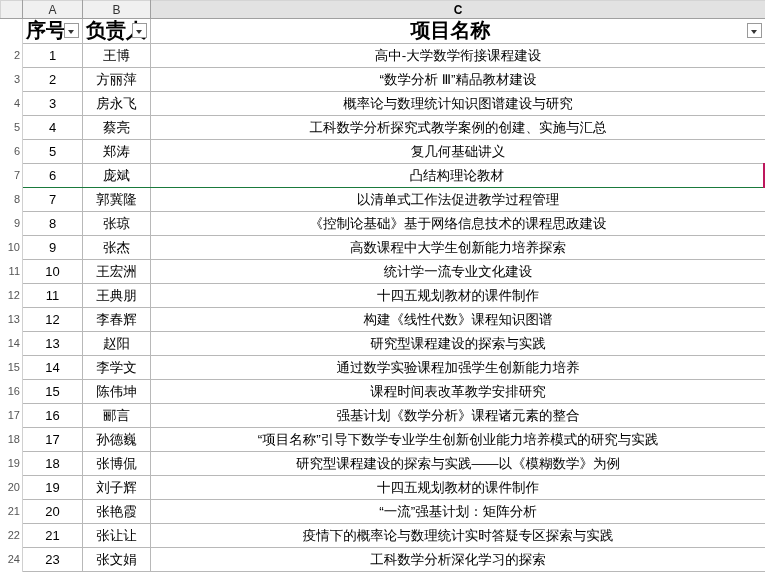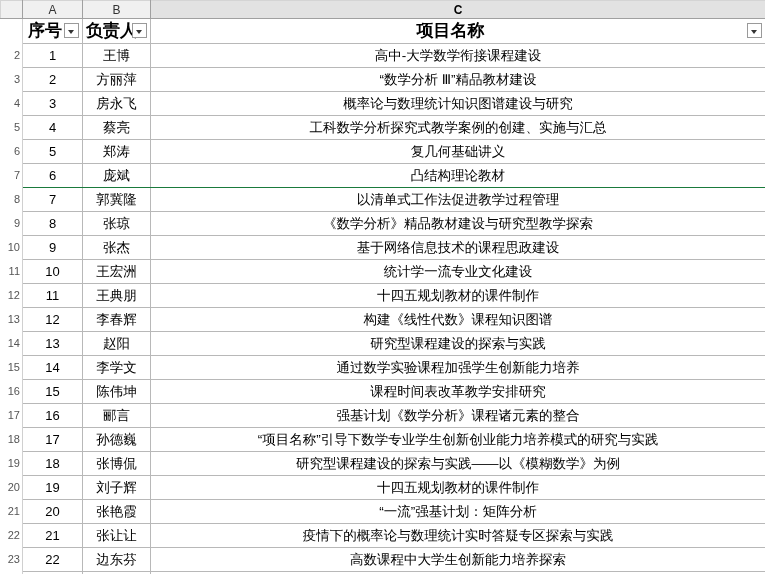--- a/index.html
+++ b/index.html
@@ -75,32 +75,32 @@
     text-align: center;
     white-space: nowrap;
     overflow: hidden;
     font-size: 13.5px;
     line-height: 21px;
     background: #ffffff;
   }
   td.cell.num { font-size: 13px; }
   td.cell.head {
     font-weight: bold;
-    font-size: 17px;
+    font-size: 20px;
     background: #ffffff;
   }
   tr.hdrrow td.cell { height: 23px; }
 
   
   tr.selected td.cell {
     border-top: 1px solid #1a7a3c;
     border-bottom: 1px solid #1a7a3c;
   }
   tr.selected td.cell.first { border-left: 1px solid #1a7a3c; }
-  tr.selected td.cell.last { border-right: 2px solid #be185d; }
+  tr.selected td.cell.last { border-right: 6px solid #be185d; }
 
   
   .filter-btn {
     position: relative;
     float: right;
     width: 15px;
     height: 15px;
     margin-top: 3px;
     background: #ffffff;
     border: 1px solid #9a9a9a;
@@ -204,27 +204,27 @@
         <tr>
           <td class="rowhdr">8</td>
           <td class="cell num first">7</td>
           <td class="cell">郭冀隆</td>
           <td class="cell last">以清单式工作法促进教学过程管理</td>
         </tr>
         <tr>
           <td class="rowhdr">9</td>
           <td class="cell num first">8</td>
           <td class="cell">张琼</td>
-          <td class="cell last">《数学分析》精品教材建设与研究型教学探索</td>
+          <td class="cell last">《控制论基础》基于网络信息技术的课程思政建设</td>
         </tr>
         <tr>
           <td class="rowhdr">10</td>
           <td class="cell num first">9</td>
           <td class="cell">张杰</td>
-          <td class="cell last">基于网络信息技术的课程思政建设</td>
+          <td class="cell last">高数课程中大学生创新能力培养探索</td>
         </tr>
         <tr>
           <td class="rowhdr">11</td>
           <td class="cell num first">10</td>
           <td class="cell">王宏洲</td>
           <td class="cell last">统计学一流专业文化建设</td>
         </tr>
         <tr>
           <td class="rowhdr">12</td>
           <td class="cell num first">11</td>
@@ -285,26 +285,20 @@
           <td class="cell">张艳霞</td>
           <td class="cell last">“一流”强基计划：矩阵分析</td>
         </tr>
         <tr>
           <td class="rowhdr">22</td>
           <td class="cell num first">21</td>
           <td class="cell">张让让</td>
           <td class="cell last">疫情下的概率论与数理统计实时答疑专区探索与实践</td>
         </tr>
         <tr>
-          <td class="rowhdr">23</td>
-          <td class="cell num first">22</td>
-          <td class="cell">边东芬</td>
-          <td class="cell last">高数课程中大学生创新能力培养探索</td>
-        </tr>
-        <tr>
           <td class="rowhdr">24</td>
           <td class="cell num first">23</td>
           <td class="cell">张文娟</td>
           <td class="cell last">工科数学分析深化学习的探索</td>
         </tr>
       </tbody>
   </table>
 </div>
 
 </body></html>

